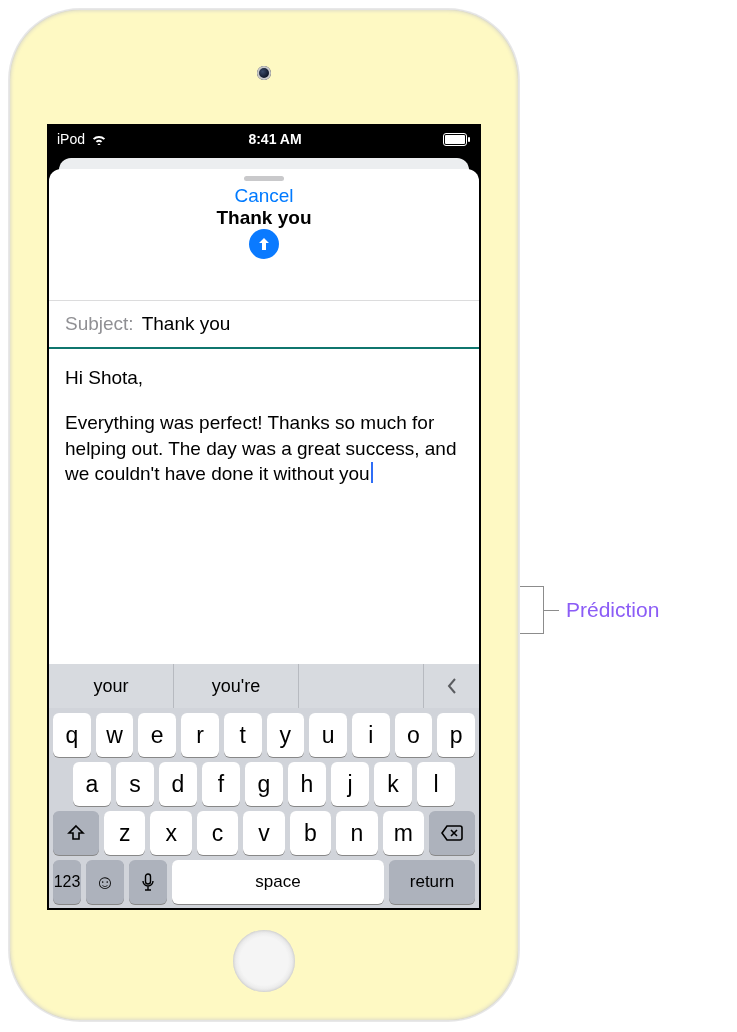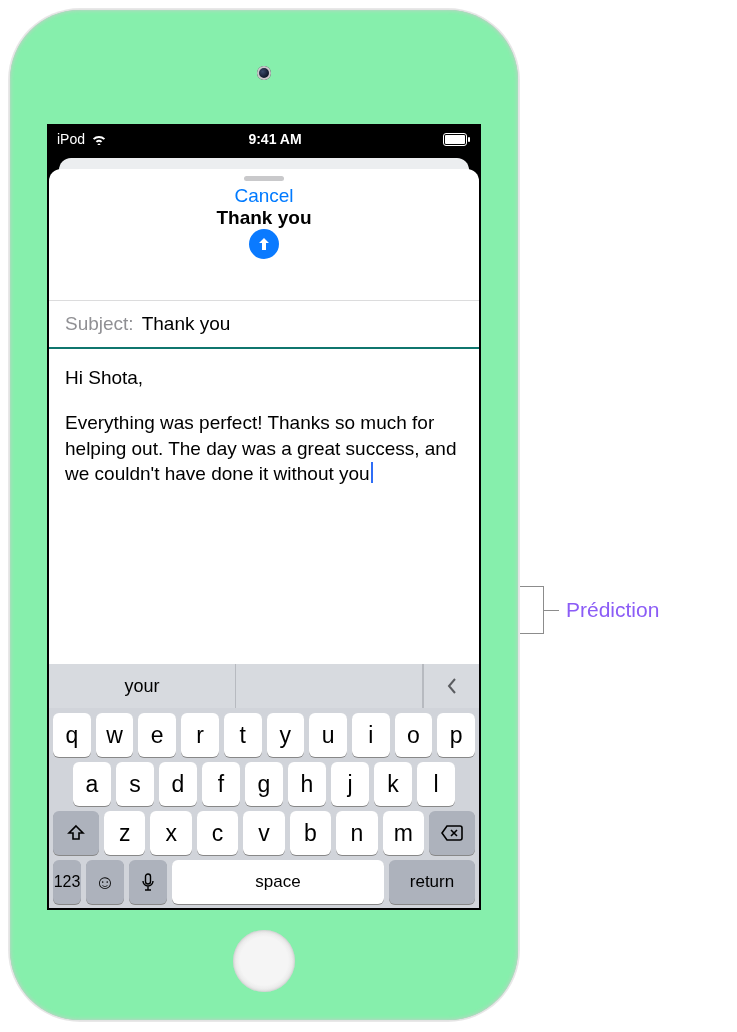--- a/index.html
+++ b/index.html
@@ -10,21 +10,21 @@
     height: 1032px;
     position: relative;
   }
   .device {
     position: absolute;
     left: 10px;
     top: 10px;
     width: 508px;
     height: 1010px;
     border-radius: 70px;
-    background: #86efac;
+    background: #fef9c3;
     box-shadow: 0 0 1px #bbb, 0 0 0 2px #e8e8e8, inset 0 0 4px #ccc;
     padding: 114px 37px 110px 37px;
   }
   .camera {
     position: absolute;
     top: 56px;
     left: 50%;
     transform: translateX(-50%);
     width: 14px; height: 14px;
     border-radius: 50%;
@@ -227,21 +227,21 @@
 
     <div class="statusbar">
       <div class="sb-left">
         <span>iPod</span>
         <span class="wifi-icon">
           <svg width="16" height="12" viewBox="0 0 16 12">
               <path fill="#fff" d="M8 10.5a1.5 1.5 0 100 3 1.5 1.5 0 000-3zm-3.3-2.3a5 5 0 016.6 0l-1.4 1.4a3 3 0 00-3.8 0zM1.9 5.4a9 9 0 0112.2 0l-1.4 1.4a7 7 0 00-9.4 0z"></path>
             </svg>
         </span>
       </div>
-      <span style="font-weight:600;">9:41 AM</span>
+      <span style="font-weight:600;">8:41 AM</span>
       <div class="sb-right">
         <span class="battery-icon">
           <svg width="28" height="13" viewBox="0 0 28 13">
               <rect x="0.5" y="0.5" width="23" height="12" rx="2.5" stroke="#fff" fill="none"></rect>
               <rect x="2" y="2" width="20" height="9" rx="1" fill="#fff"></rect>
               <rect x="25" y="4" width="2" height="5" rx="1" fill="#fff"></rect>
             </svg>
         </span>
       </div>
     </div>
@@ -270,20 +270,21 @@
       <div class="body-area">
         <p>Hi Shota,</p>
         <div>
           <span>Everything was perfect! Thanks so much for helping out. The day was a great success, and we couldn't have done it without you</span><span class="cursor"></span>
         </div>
       </div>
 
       <div class="keyboard">
         <div class="predict-bar">
           <div class="pred">your</div>
+          <div class="pred">you're</div>
           <div class="pred"></div>
           <div class="pred-caret">
             <svg width="14" height="18" viewBox="0 0 14 18">
                 <path fill="none" stroke="#5a5c60" stroke-width="2" d="M10 2 L4 9 L10 16"></path>
               </svg>
           </div>
         </div>
 
         <div class="krow r1">
           <div class="key">q</div>

